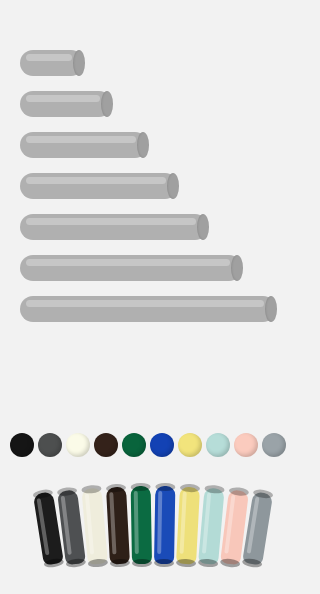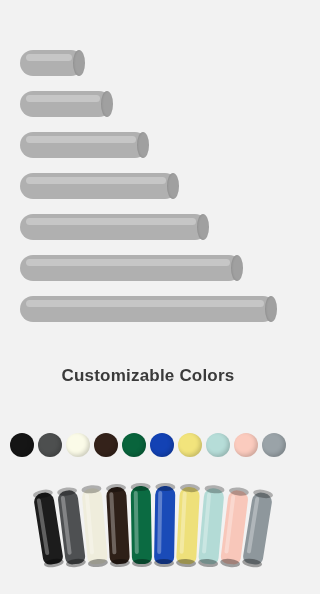--- a/index.html
+++ b/index.html
@@ -156,21 +156,20 @@
       <div class="bar" style="left: 20px; top: 255px; width: 222px; background: rgb(176, 176, 176);">
         <div class="shine"></div>
         <div class="cap" style="background: rgb(160, 160, 160);"></div>
       </div>
       <div class="bar" style="left: 20px; top: 296px; width: 256px; background: rgb(176, 176, 176);">
         <div class="shine"></div>
         <div class="cap" style="background: rgb(160, 160, 160);"></div>
       </div>
     </div>
 
-  <div class="heading">Customizable Colors</div>
 
   <div class="swatches">
       <div class="swatch" style="background: rgb(21, 21, 21);"></div>
       <div class="swatch" style="background: rgb(77, 79, 79);"></div>
       <div class="swatch" style="background: rgb(251, 251, 232);"></div>
       <div class="swatch" style="background: rgb(52, 34, 26);"></div>
       <div class="swatch" style="background: rgb(9, 100, 60);"></div>
       <div class="swatch" style="background: rgb(19, 66, 180);"></div>
       <div class="swatch" style="background: rgb(242, 228, 124);"></div>
       <div class="swatch" style="background: rgb(182, 221, 216);"></div>

